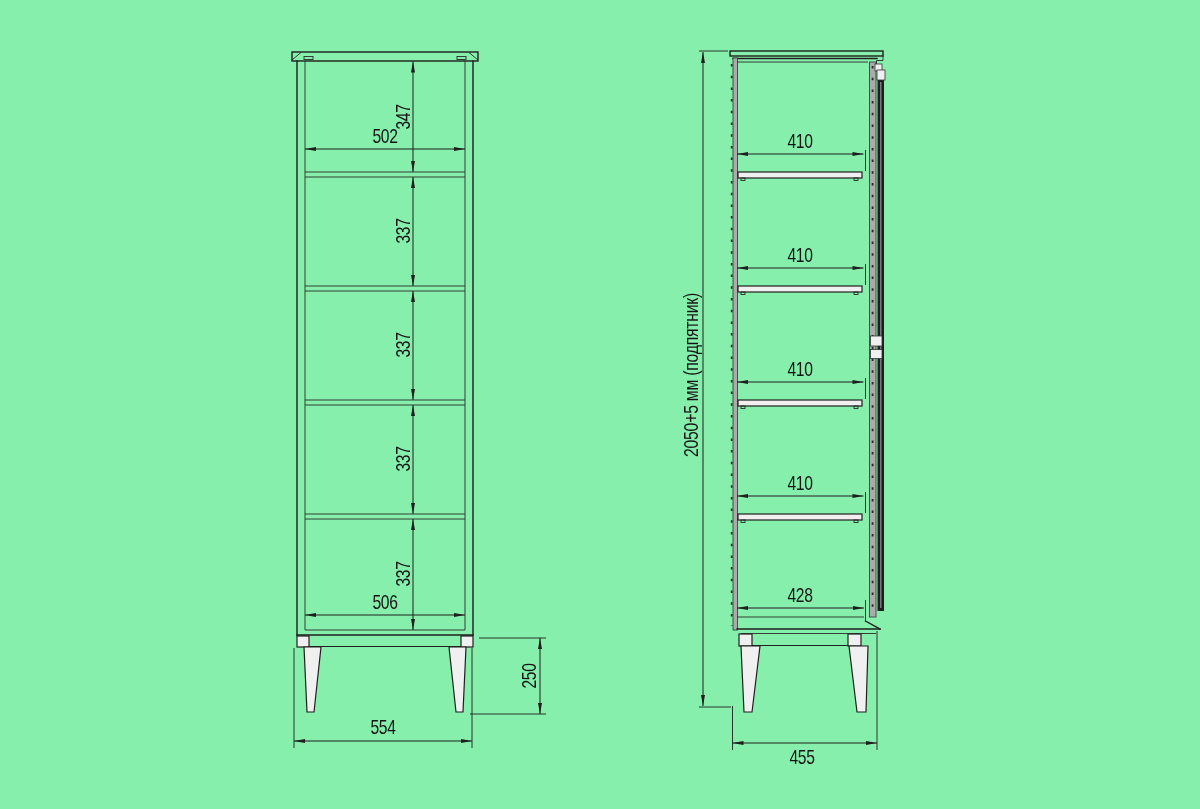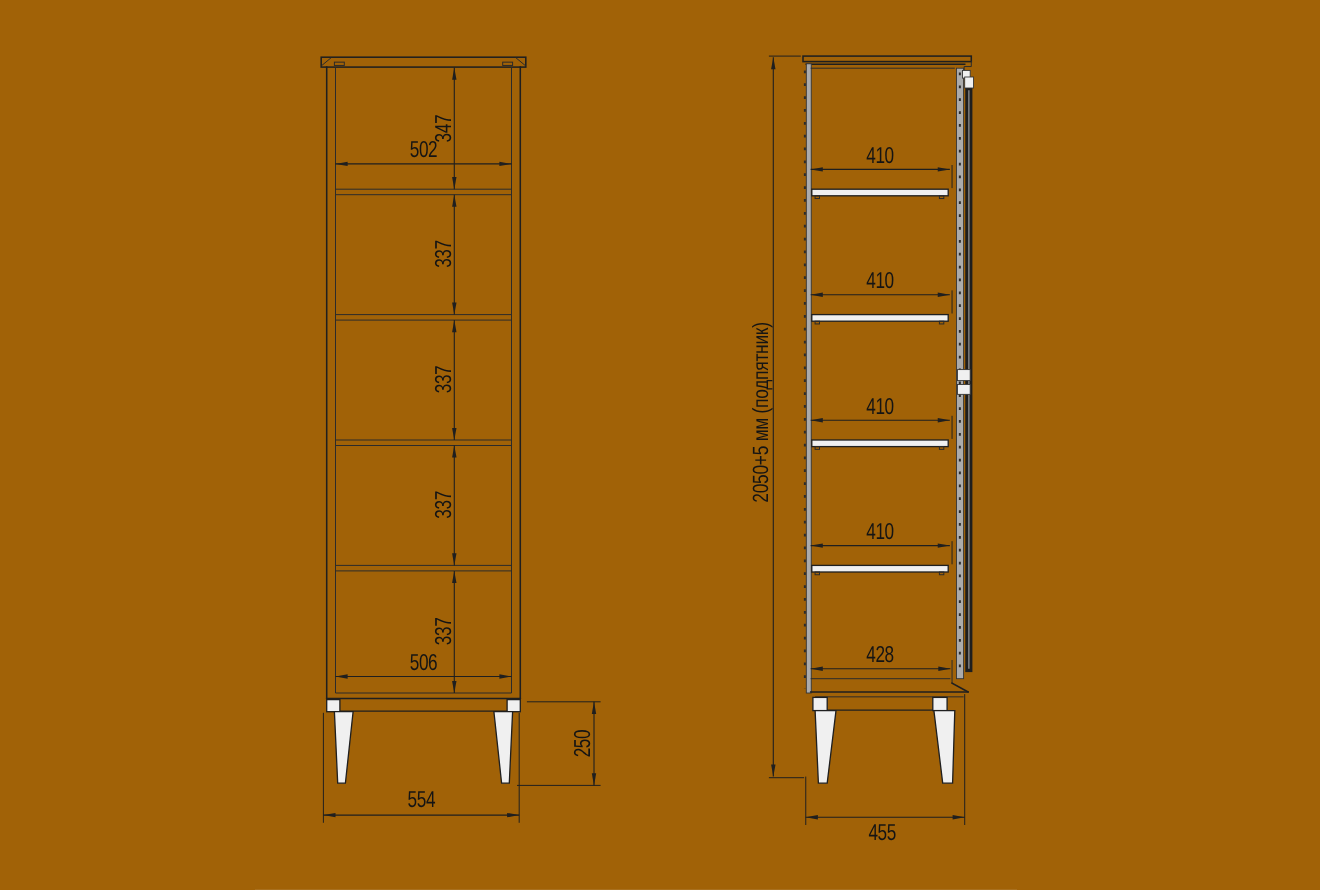--- a/index.html
+++ b/index.html
@@ -1,16 +1,16 @@
 <!DOCTYPE html>
 <html><head>
 <meta charset="utf-8">
 <style>
   html,body{margin:0;padding:0;background:#f0f0f0;}
-  .stage{position:relative;width:1200px;height:809px;background:#a16207;overflow:hidden;}
+  .stage{position:relative;width:1200px;height:809px;background:#86efac;overflow:hidden;}
   svg{display:block;}
   
   .ol{stroke:#1f1f1f;stroke-width:1.4;fill:none;stroke-linecap:square;}
   .th{stroke:#2a2a2a;stroke-width:0.9;fill:none;}
   .md{stroke:#1f1f1f;stroke-width:1.2;fill:#f0f0f0;}
   .dl{stroke:#1f1f1f;stroke-width:1;fill:none;}
   .xl{stroke:#1f1f1f;stroke-width:0.9;fill:none;}
   .bp{fill:#ababab;stroke:#333;stroke-width:0.8;}
   .ticks{stroke:#2a2a2a;stroke-width:1.8;stroke-dasharray:2.5 9.2;fill:none;}
   .hinge{fill:#f0f0f0;stroke:#333;stroke-width:0.8;}

